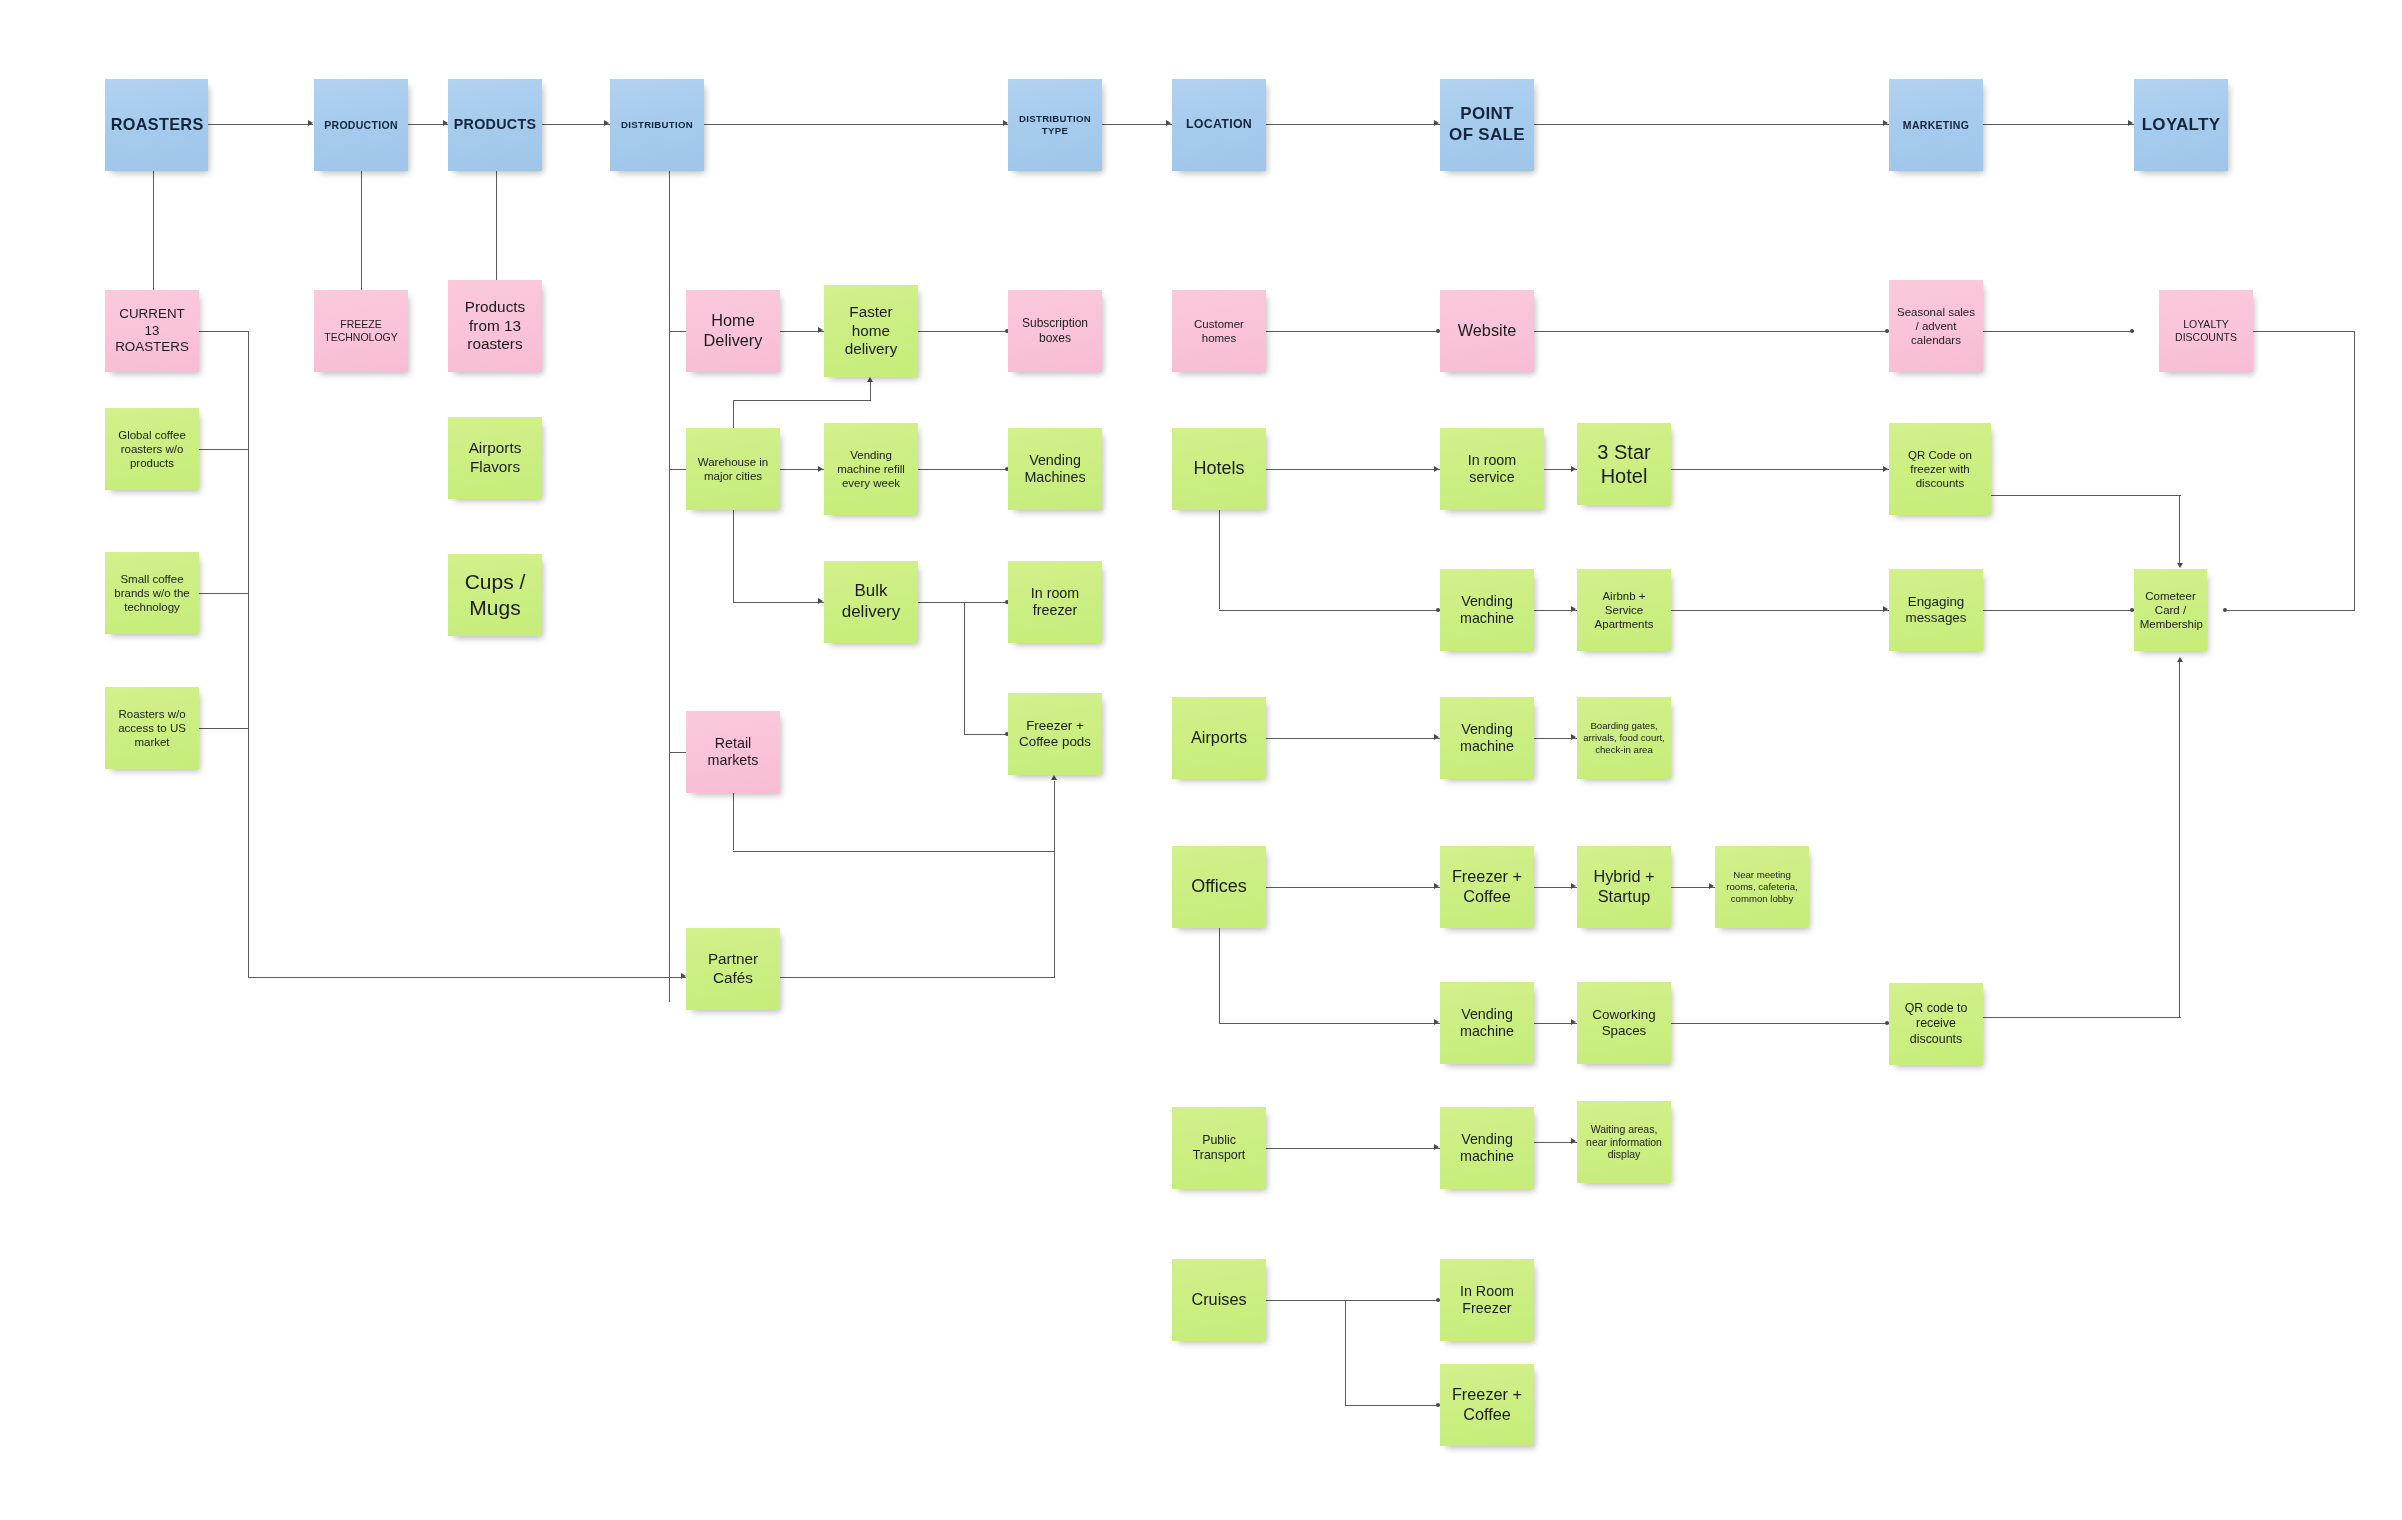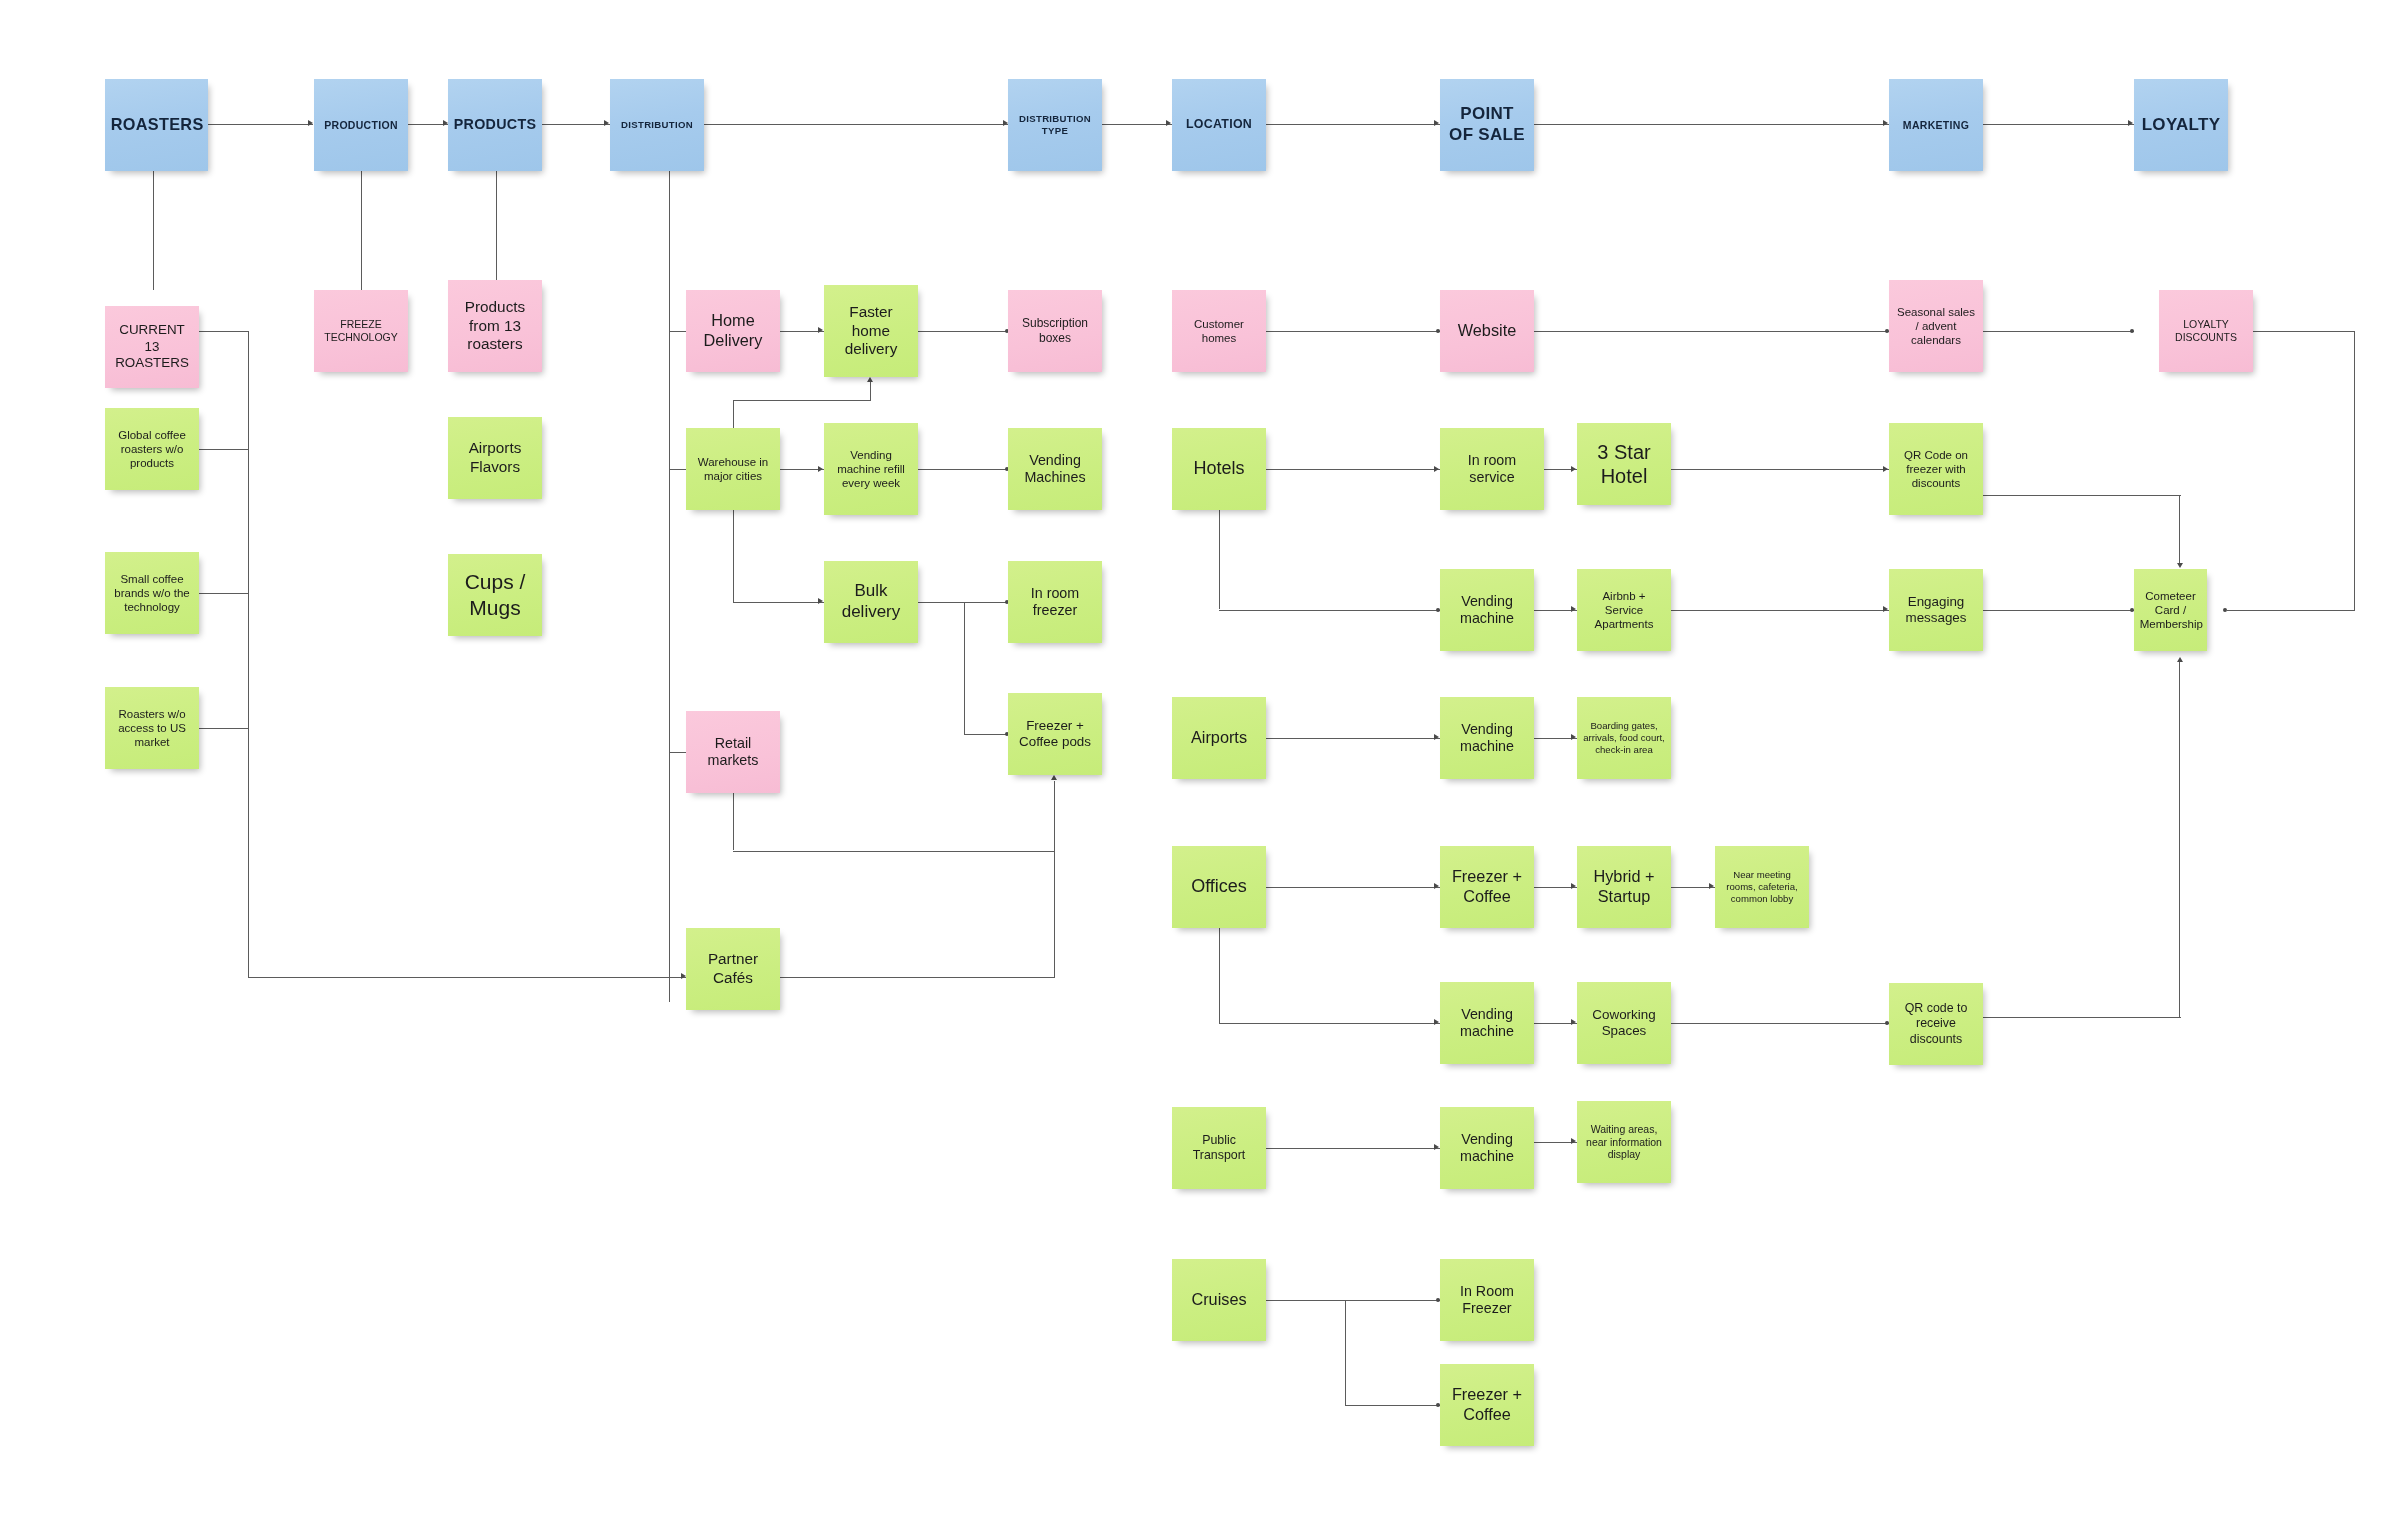--- a/index.html
+++ b/index.html
@@ -199,21 +199,21 @@
         <span>POINT OF SALE</span>
       </div>
       <div class="note blue" style="left: 1889px; top: 79px; width: 94px; height: 92px; font-size: 10.5px;">
         <span>MARKETING</span>
       </div>
       <div class="note blue" style="left: 2134px; top: 79px; width: 94px; height: 92px; font-size: 17px;">
         <span>LOYALTY</span>
       </div>
     </div>
   <div id="body-notes">
-      <div class="note pink" style="left: 105px; top: 290px; width: 94px; height: 82px; font-size: 13.4px; margin-top: 16px;">
+      <div class="note pink" style="left: 105px; top: 290px; width: 94px; height: 82px; font-size: 13.4px;">
         <span>CURRENT 13 ROASTERS</span>
       </div>
       <div class="note green" style="left: 105px; top: 408px; width: 94px; height: 82px; font-size: 11.5px;">
         <span>Global coffee roasters w/o products</span>
       </div>
       <div class="note green" style="left: 105px; top: 552px; width: 94px; height: 82px; font-size: 11.5px;">
         <span>Small coffee brands w/o the technology</span>
       </div>
       <div class="note green" style="left: 105px; top: 687px; width: 94px; height: 82px; font-size: 11.5px;">
         <span>Roasters w/o access to US market</span>
@@ -325,21 +325,21 @@
       </div>
       <div class="note green" style="left: 1440px; top: 1259px; width: 94px; height: 82px; font-size: 14.3px;">
         <span>In Room Freezer</span>
       </div>
       <div class="note green" style="left: 1440px; top: 1364px; width: 94px; height: 82px; font-size: 16.3px;">
         <span>Freezer + Coffee</span>
       </div>
       <div class="note pink" style="left: 1889px; top: 280px; width: 94px; height: 92px; font-size: 11.5px;">
         <span>Seasonal sales / advent calendars</span>
       </div>
-      <div class="note green" style="left: 1889px; top: 423px; width: 94px; height: 92px; font-size: 11.5px;">
+      <div class="note green" style="left: 1889px; top: 423px; width: 102px; height: 92px; font-size: 11.5px;">
         <span>QR Code on freezer with discounts</span>
       </div>
       <div class="note green" style="left: 1889px; top: 569px; width: 94px; height: 82px; font-size: 13.4px;">
         <span>Engaging messages</span>
       </div>
       <div class="note green" style="left: 1889px; top: 976px; width: 94px; height: 82px; font-size: 12.4px; margin-top: 7px;">
         <span>QR code to receive discounts</span>
       </div>
       <div class="note pink" style="left: 2134px; top: 290px; width: 94px; height: 82px; font-size: 10.5px; margin-left: 25px;">
         <span>LOYALTY DISCOUNTS</span>

